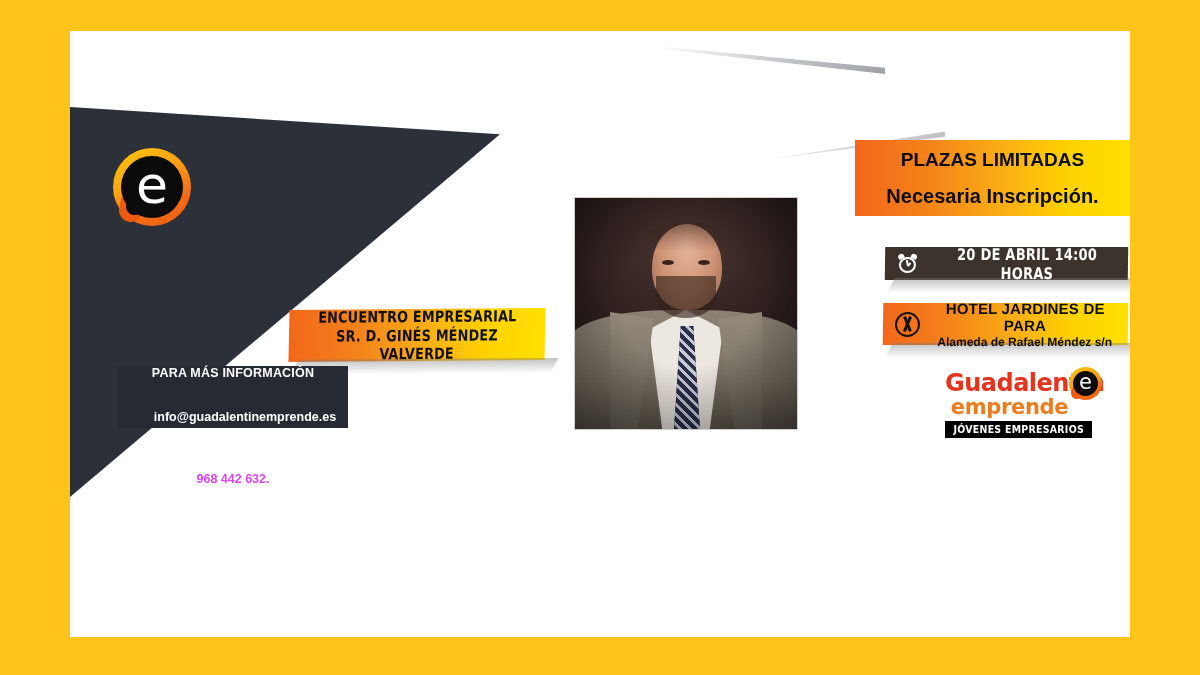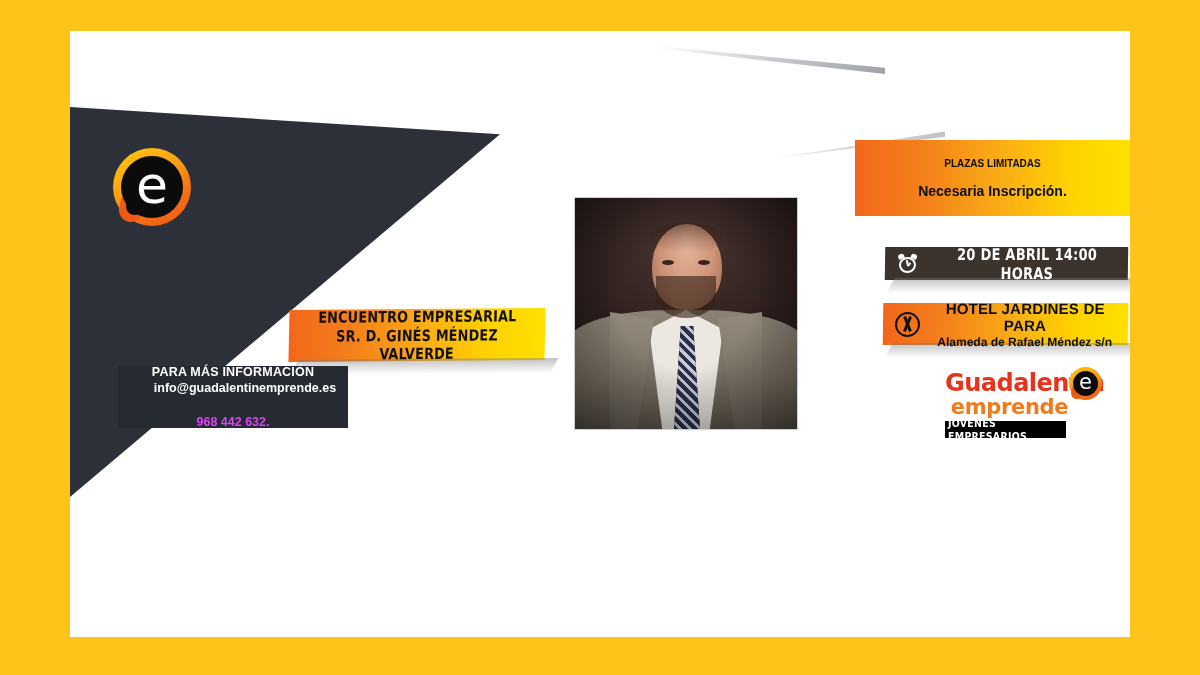--- a/index.html
+++ b/index.html
@@ -193,23 +193,23 @@
     transform:scaleX(.92);}
   .r-title .l2{font-size:15.5px;font-weight:bold;color:#111;letter-spacing:.2px;margin-top:1px;
     font-family:"DejaVu Sans Condensed","Liberation Sans Narrow","Liberation Sans",sans-serif;
     transform:scaleX(.92);}
 
   
   .r-plazas{
     left:785px;top:109px;width:275px;height:76px;
     padding:4px 6px;
   }
-  .r-plazas .l1{font-size:10px;font-weight:bold;color:#0d0d0d;}
+  .r-plazas .l1{font-size:19px;font-weight:bold;color:#0d0d0d;}
   .r-plazas .l2{font-size:14.5px;font-weight:bold;color:#0d0d0d;margin-top:2px;}
-  .r-plazas .l3{font-size:14px;font-weight:bold;color:#0d0d0d;margin-top:14px;}
+  .r-plazas .l3{font-size:20px;font-weight:bold;color:#0d0d0d;margin-top:14px;}
 
   
   .r-date{
     left:815px;top:216px;width:243px;height:33px;
     background:#3B332C;
     flex-direction:row;align-items:center;justify-content:center;
     transform:skewX(-0.8deg);
     padding-left:13px;
   }
   .r-date .txt{
@@ -251,22 +251,23 @@
   .cutlery .knife{transform:rotate(-22deg);}
   .r-hotel .tblock{flex:1;text-align:center;padding-right:4px;}
   .r-hotel .l1{font-size:15px;font-weight:bold;color:#0d0d0d;letter-spacing:.2px;}
   .r-hotel .l2{font-size:12px;font-weight:bold;color:#0d0d0d;margin-top:1px;}
 
   
   .contact{
     position:absolute;
     left:48px;top:335px;width:230px;height:62px;
     background:#262A33;
-    display:flex;flex-direction:column;align-items:center;justify-content:center;
+    display:flex;flex-direction:column;align-items:center;
     text-align:center;
+    gap:28px;
   }
   .contact .l1{font-size:12.5px;font-weight:bold;color:#fff;letter-spacing:.2px;}
   .contact .l2{font-size:12.5px;font-weight:bold;color:#fff;margin-top:2px;padding-left:24px;}
   .contact .l3{font-size:12.5px;font-weight:bold;color:#d946ef;margin-top:20px;}
 
   
   .brand{
     position:absolute;
     left:875px;top:340px;width:155px;height:72px;
   }
@@ -277,21 +278,21 @@
     font-family:"DejaVu Sans", sans-serif;
   }
   .brand .line2{
     font-size:21px;font-weight:bold;color:#F07B1D;
     letter-spacing:-.3px;line-height:1;
     text-align:center;padding-right:26px;margin-top:2px;
     font-family:"DejaVu Sans", sans-serif;
   }
   .brand .bar{
     margin-top:3px;background:#000;
-    width:121px;height:17px;
+    width:147px;height:17px;
     display:flex;align-items:center;justify-content:center;
   }
   .brand .bar span{
     font-size:11px;font-weight:bold;color:#fff;letter-spacing:.3px;
     font-family:"DejaVu Sans Condensed","Liberation Sans Narrow","Liberation Sans",sans-serif;
     transform:scaleX(.95);
   }
   .brand .ebadge2{
     position:absolute;right:-2px;top:-4px;width:33px;height:33px;
   }

